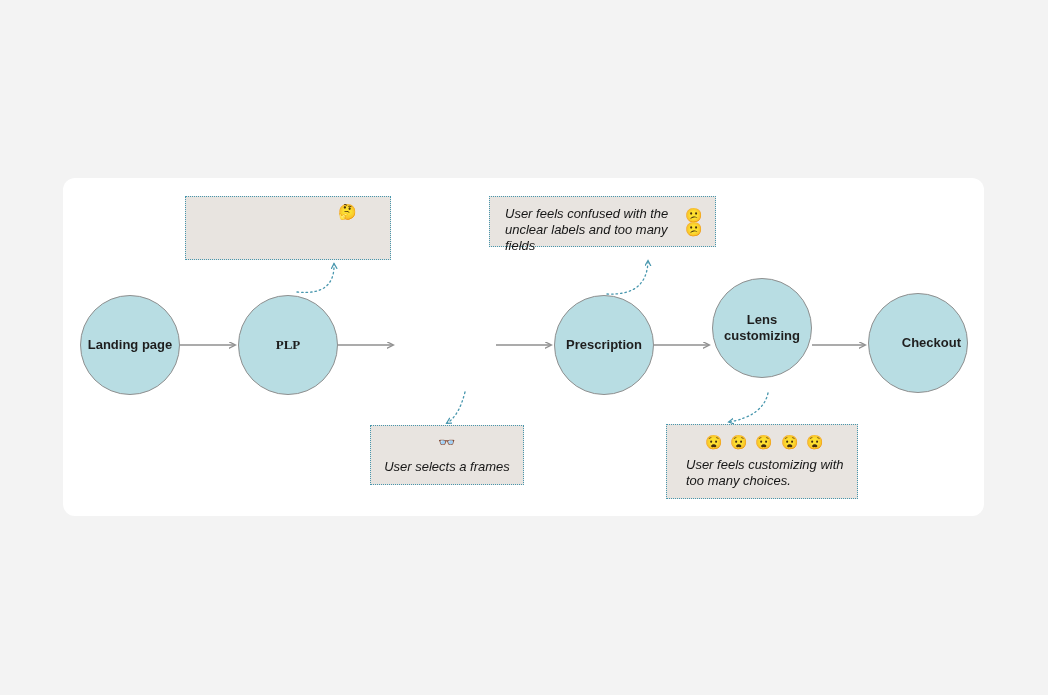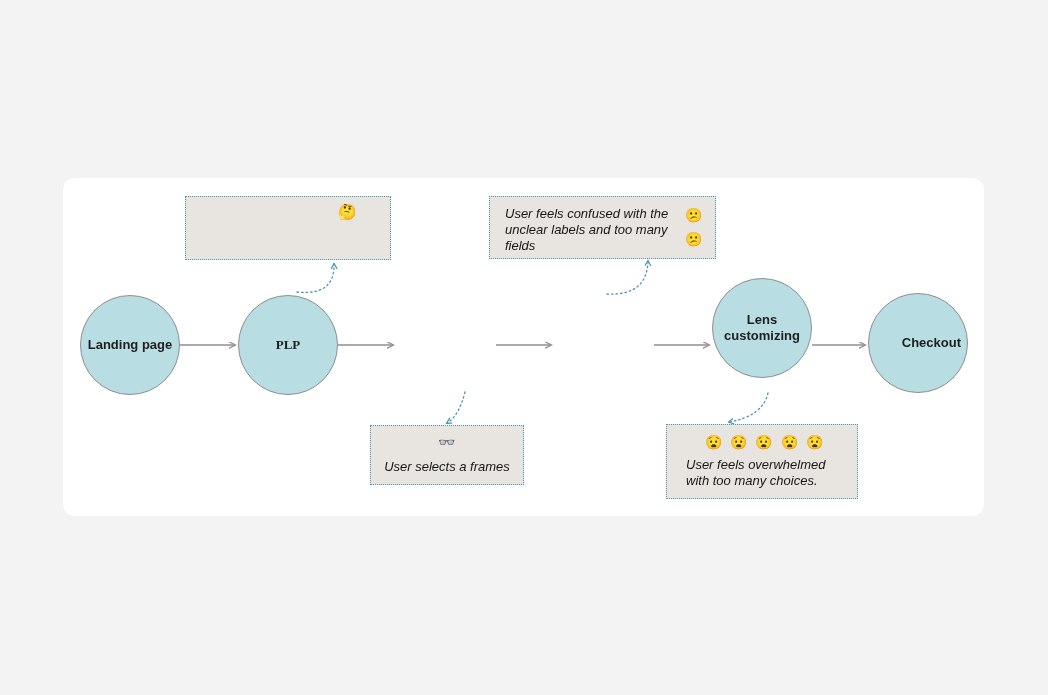--- a/index.html
+++ b/index.html
@@ -64,21 +64,21 @@
     left: 122px; top: 18px;
     width: 206px; height: 64px;
     padding: 7px 9px 8px 9px;
     display: flex; flex-direction: column;
     justify-content: space-between;
   }
   .note-browse .emoji-line { text-align: right; padding-right: 24px; font-size: 15px; }
   
   .note-confused {
     left: 426px; top: 18px;
-    width: 227px; height: 63px;
+    width: 227px; height: 51px;
     padding: 9px 10px 8px 15px;
     display: flex; flex-direction: row;
     justify-content: space-between;
     gap: 6px;
   }
   .note-confused .note-text { width: 178px; }
   .emoji-stack {
     display: flex; flex-direction: column;
     justify-content: space-between;
     padding: 2px 2px 4px 0;
@@ -134,20 +134,23 @@
         <path d="M 705 215 Q 700 238 666 244" marker-end="url(#chevTeal)"></path>
       </g>
     </svg>
 
     <div class="node" style="left:17px;  top:117px;">
       <span class="node-label">Landing page</span>
     </div>
     <div class="node" style="left:175px; top:117px;font-family:Liberation Serif, serif;">
       <span class="node-label">PLP</span>
     </div>
+    <div class="node" style="left:491px; top:117px;">
+      <span class="node-label">Prescription</span>
+    </div>
     <div class="node" style="left:649px; top:100px;">
       <span class="node-label">Lens customizing</span>
     </div>
     <div class="node" style="left:805px; top:115px;justify-content:flex-end;">
       <span class="node-label">Checkout</span>
     </div>
 
     <div class="note note-browse">
       <div class="emoji-line emoji">🤔</div>
     </div>
@@ -160,17 +163,17 @@
       </div>
     </div>
 
     <div class="note note-select">
       <div class="emoji">👓</div>
       <div class="note-text">User selects a frames</div>
     </div>
 
     <div class="note note-overwhelmed">
       <div class="emoji-line emoji">😧 😧 😧 😧 😧</div>
-      <div class="note-text">User feels overwhelmed with too many choices.</div>
+      <div class="note-text">User feels customizing with too many choices.</div>
     </div>
 
   </div>
 </div>
 
 </body></html>

